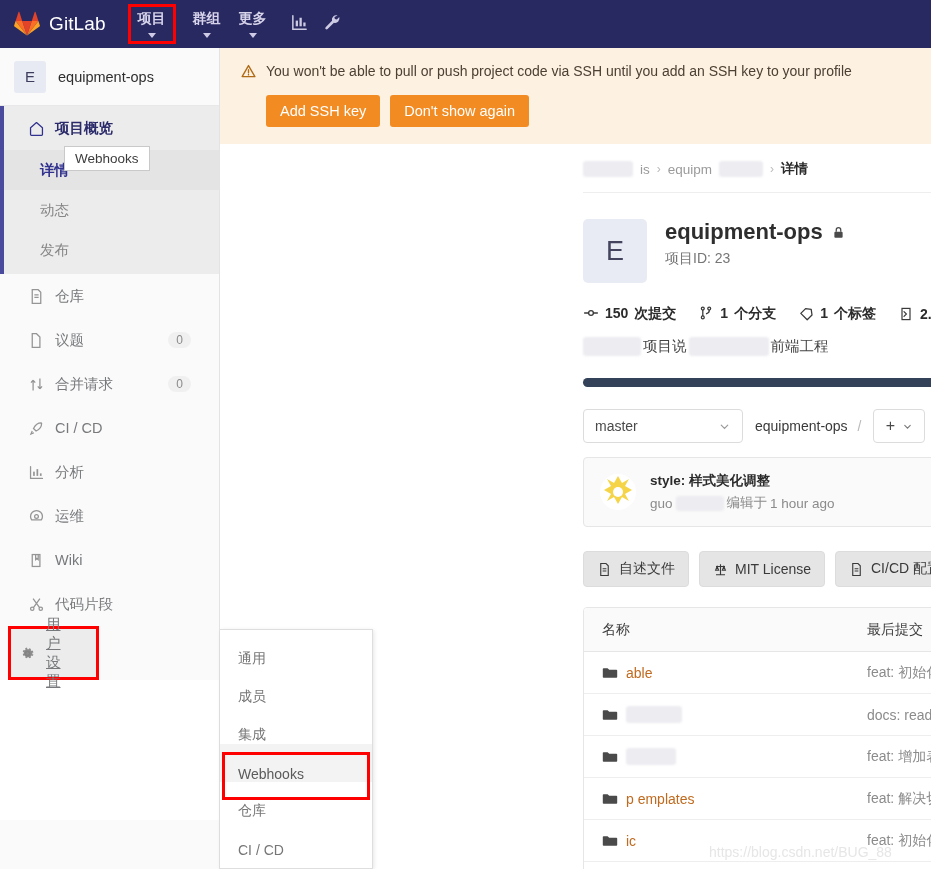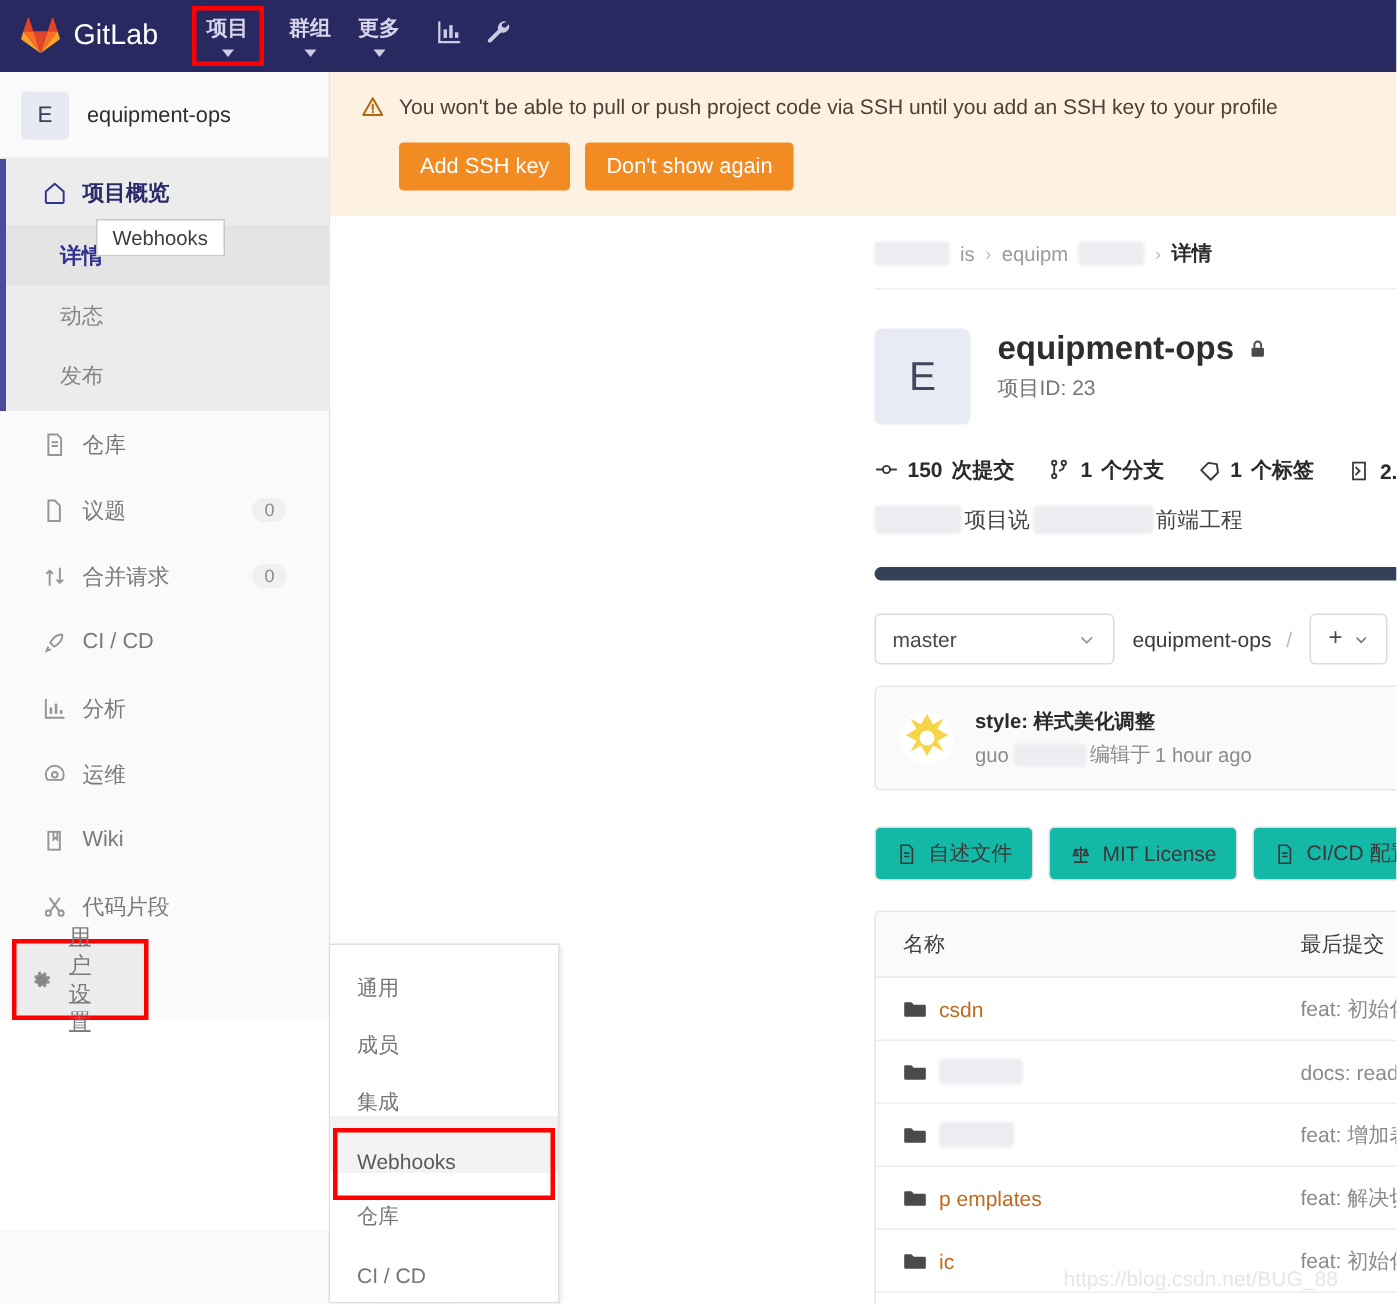--- a/index.html
+++ b/index.html
@@ -187,21 +187,21 @@
     margin-top: 14px; border: 1px solid #e6e6e6; border-radius: 4px;
     background: #fafafa; padding: 14px 16px;
     display: flex; align-items: center; gap: 14px;
   }
   .commit-msg { font-size: 13.5px; font-weight: bold; color: #2b2b2b; }
   .commit-meta { font-size: 13.5px; color: #8b8b8b; margin-top: 4px;
                  display: flex; align-items: center; gap: 3px; }
 
   .file-btns { display: flex; gap: 10px; margin-top: 24px; }
   .fbtn {
-    border: 1px solid #dcdcdc; border-radius: 4px; background: #14b8a6;
+    border: 1px solid #dcdcdc; border-radius: 4px; background: #e5e5e5;
     height: 36px; display: flex; align-items: center; gap: 7px;
     padding: 0 13px; font-size: 14px; color: #3a3a3a; cursor: pointer;
     white-space: nowrap;
   }
 
   .ftable {
     margin-top: 20px; border: 1px solid #e6e6e6; border-radius: 4px;
     overflow: hidden; width: 100%;
   }
   .ftable .thead {
@@ -554,21 +554,21 @@
         <div class="thead">
           <div class="col-name">名称</div>
           <div class="col-commit" style="color:#3d3d3d">最后提交</div>
         </div>
 
         <div class="row">
           <div class="col-name">
             <svg class="folder-ico" width="16" height="14" viewBox="0 0 20 16" fill="#4a4a4a">
               <path d="M1 3a1 1 0 011-1h5l2 2h9a1 1 0 011 1v8a1 1 0 01-1 1H2a1 1 0 01-1-1z"></path>
             </svg>
-            <span class="fname">csdn</span>
+            <span class="fname">able</span>
           </div>
           <div class="col-commit">feat: 初始化</div>
         </div>
 
         <div class="row">
           <div class="col-name">
             <svg class="folder-ico" width="16" height="14" viewBox="0 0 20 16" fill="#4a4a4a">
               <path d="M1 3a1 1 0 011-1h5l2 2h9a1 1 0 011 1v8a1 1 0 01-1 1H2a1 1 0 01-1-1z"></path>
             </svg>
             <span class="blur" style="width:56px;height:17px"></span>

